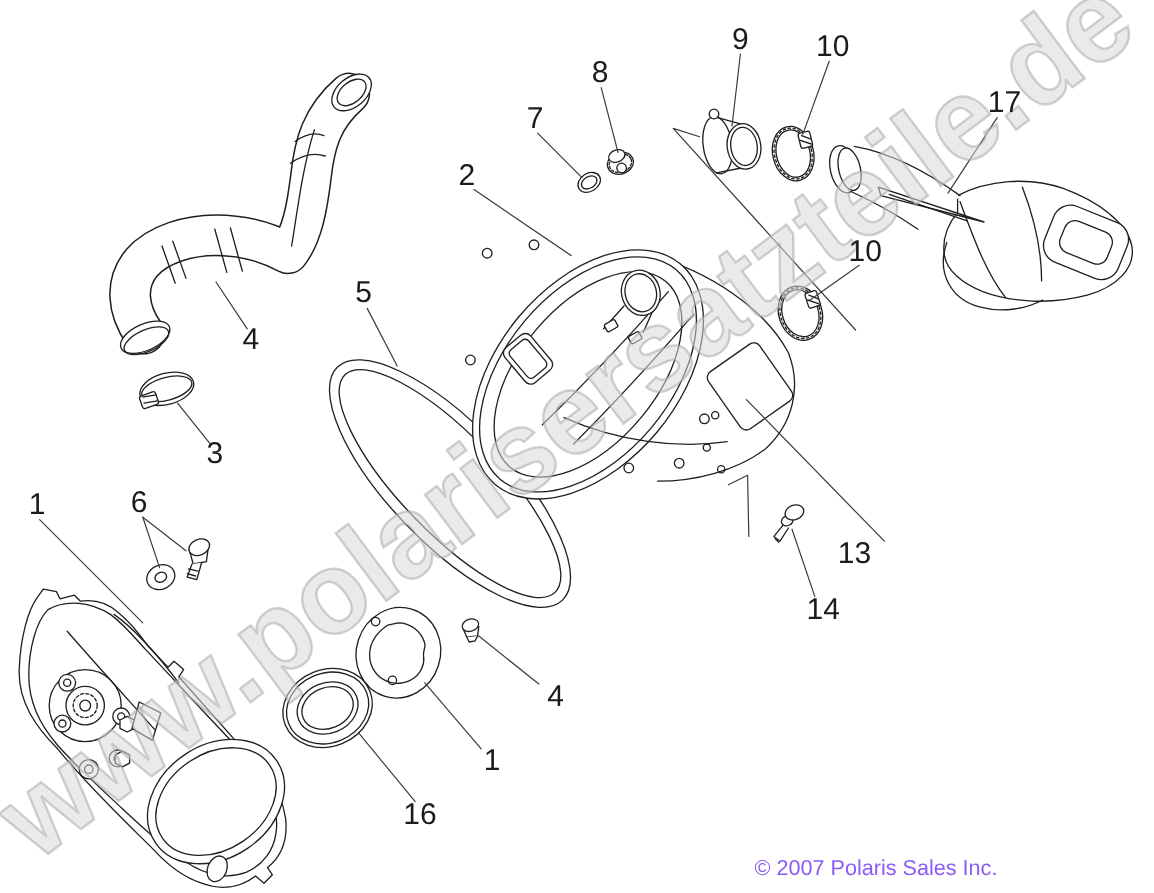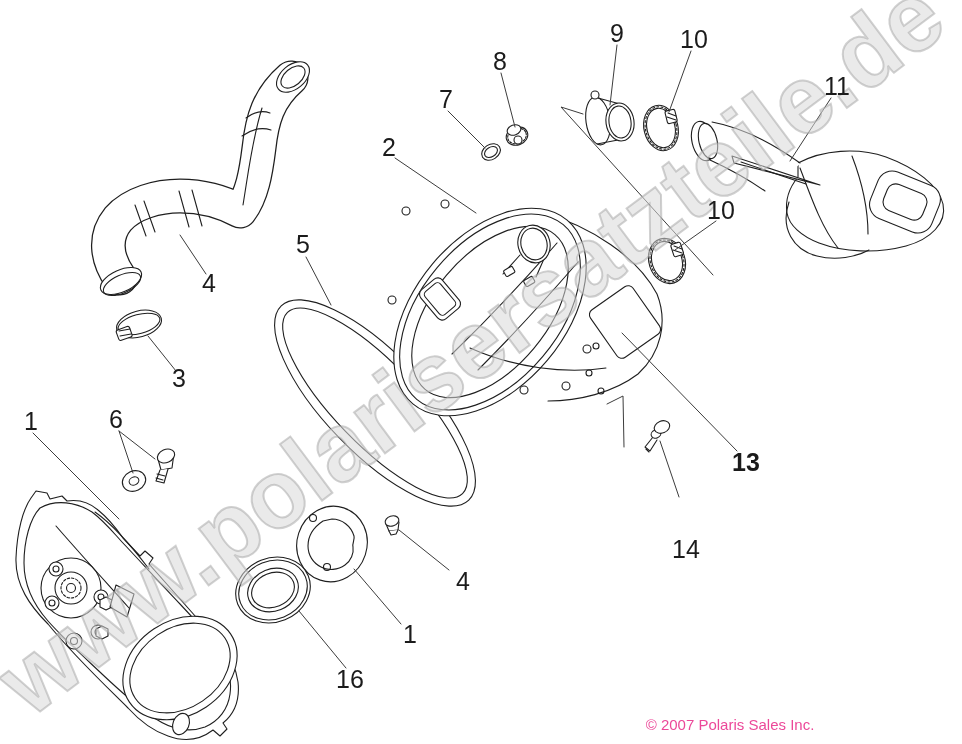--- a/index.html
+++ b/index.html
@@ -8,21 +8,21 @@
     font-family:"Liberation Sans","DejaVu Sans",sans-serif;
   }
   #diagram-svg{position:absolute;left:0;top:0;}
   .callout{
     position:absolute;transform:translate(-50%,-50%);
     font-size:25px;line-height:1;color:#1b1b1b;white-space:nowrap;
     font-family:"Liberation Sans","DejaVu Sans",sans-serif;
   }
   #copyright{
     position:absolute;left:730px;top:724px;transform:translate(-50%,-50%);
-    font-size:15px;color:#ec4899;white-space:nowrap;
+    font-size:18px;color:#8b5cf6;white-space:nowrap;
     font-family:"Liberation Sans","DejaVu Sans",sans-serif;
   }
 </style>
 </head>
 <body>
 
 <div id="stage">
 
   <svg id="diagram-svg" width="962" height="744" viewBox="0 0 962 744">
 
@@ -234,22 +234,22 @@
       <div class="callout" style="left: 389px; top: 147px;">2</div>
       <div class="callout" style="left: 179px; top: 378px;">3</div>
       <div class="callout" style="left: 209px; top: 283px;">4</div>
       <div class="callout" style="left: 303px; top: 244px;">5</div>
       <div class="callout" style="left: 116px; top: 419px;">6</div>
       <div class="callout" style="left: 446px; top: 99px;">7</div>
       <div class="callout" style="left: 500px; top: 61px;">8</div>
       <div class="callout" style="left: 617px; top: 33px;">9</div>
       <div class="callout" style="left: 694px; top: 39px;">10</div>
       <div class="callout" style="left: 721px; top: 210px;">10</div>
-      <div class="callout" style="left: 837px; top: 86px;">11</div>
+      <div class="callout" style="left: 837px; top: 86px;">17</div>
       <div class="callout" style="left: 350px; top: 679px;">16</div>
-      <div class="callout" style="left: 746px; top: 462px; font-weight: bold;">13</div>
-      <div class="callout" style="left: 686px; top: 508px; margin-top: 41px;">14</div>
+      <div class="callout" style="left: 712px; top: 462px;">13</div>
+      <div class="callout" style="left: 686px; top: 508px;">14</div>
       <div class="callout" style="left: 463px; top: 581px;">4</div>
       <div class="callout" style="left: 410px; top: 634px;">1</div>
     </div>
 
   <div id="copyright">© 2007 Polaris Sales Inc.</div>
 </div>
 
 </body></html>

